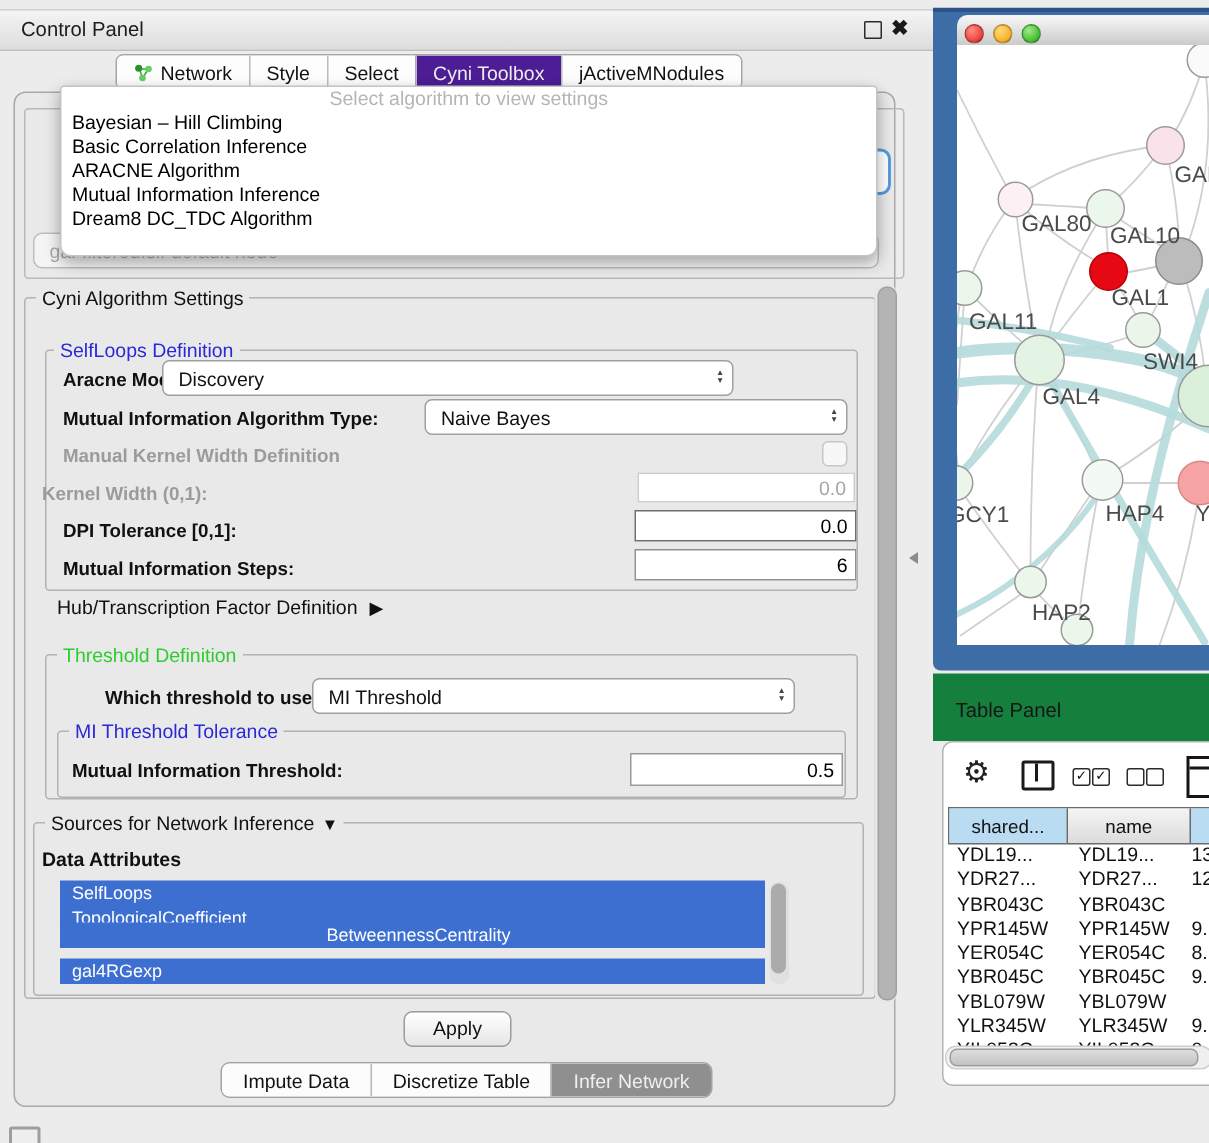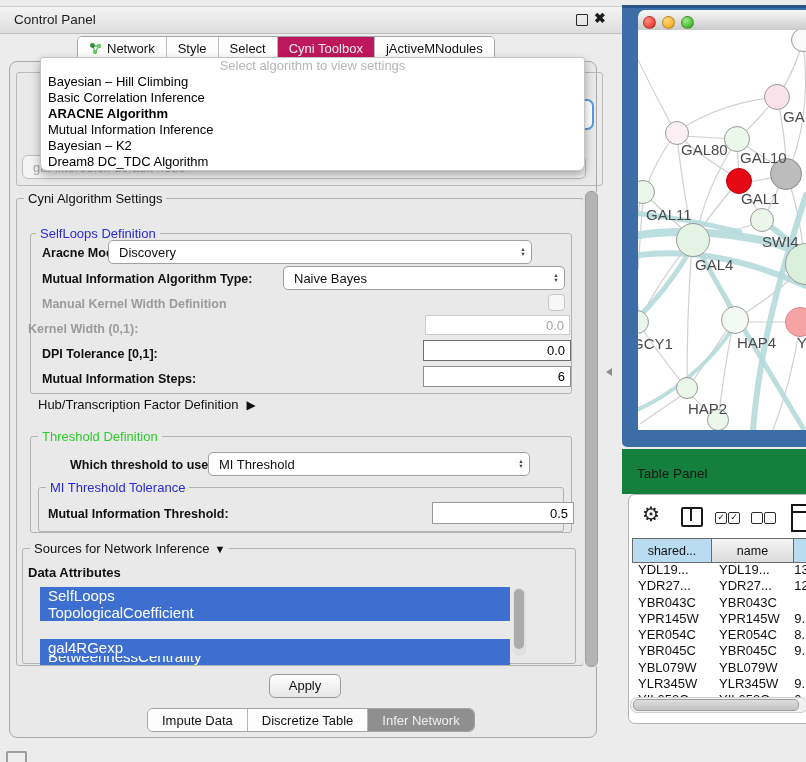--- a/index.html
+++ b/index.html
@@ -13,38 +13,38 @@
   #cp-title{position:absolute;left:14px;top:5px;font-size:13.5px;color:#1c1c1c}
   #win-restore{position:absolute;left:576px;top:7px;width:10px;height:10px;border:1.6px solid #2a2a2a;border-radius:1px}
   #win-close{position:absolute;left:594px;top:3px;font-size:14px;font-weight:bold;color:#1a1a1a}
 
   
   #cp-tabs{left:77px;top:36px;height:22px;display:flex;border:1px solid #a6a6a6;border-radius:5px;
     overflow:hidden;background:#fdfdfd;z-index:5}
   .tab{display:flex;align-items:center;padding:0 11px;font-size:13px;color:#111;background:#fdfdfd;
     border-left:1px solid #bcbcbc;white-space:nowrap}
   .tab:first-child{border-left:none}
-  .tab.selected{background:#be185d;color:#ededed}
+  .tab.selected{background:#4c1d95;color:#ededed}
   .tab-net-icon{margin-right:5px;display:inline-flex}
 
   
   #cp-card{left:9px;top:61px;width:586px;height:675px;border:1px solid #a9a9a9;border-radius:8px;background:#e9e9e9}
 
   
   #hidden-group{left:16px;top:72px;width:585px;height:112px;border:1px solid #b9b9b9;border-radius:3px;z-index:1}
   #hidden-combo-cap{left:552px;top:99px;width:38px;height:27px;background:#fff;border:2.5px solid #569ae0;border-radius:7px;z-index:2}
   #hidden-field{left:22px;top:155px;width:564px;height:24px;background:#f4f4f4;border:1px solid #bdbdbd;border-radius:6px;
     color:#a8a8a8;font-size:13px;line-height:24px;padding-left:10px;box-sizing:border-box;z-index:3}
 
   
   #algo-popup{left:40px;top:57px;width:543px;height:112px;background:#fff;border:1px solid #c4c4c4;
     border-radius:3px 3px 7px 7px;box-shadow:0 4px 10px rgba(0,0,0,.32);z-index:50}
   #algo-placeholder{height:16px;text-align:center;color:#b5b5b5;font-size:13px;line-height:16px}
   .algo-item{height:16px;line-height:16px;font-size:13px;padding-left:7px;color:#000;white-space:nowrap}
-  .algo-item.hl{font-weight:bold}
+  .algo-item.hl{font-weight:normal}
 
   
   .groupbox{border:1px solid #b2b2b2;border-radius:3px;z-index:20}
   .grouplabel{position:absolute;background:#e9e9e9;padding:0 4px;font-size:13px;z-index:21;white-space:nowrap}
   .lbl-blue{color:#2929d6}.lbl-green{color:#2ecc2e}
   .fldlabel{position:absolute;font-size:12.5px;font-weight:bold;z-index:21;white-space:nowrap}
   .fldlabel.dis{color:#9b9b9b}
   .combo{position:absolute;background:#fff;border:1px solid #a0a0a0;border-radius:5px;font-size:13px;z-index:21;
     display:flex;align-items:center;box-sizing:border-box}
   .combo .val{flex:1;padding-left:10px;white-space:nowrap}
@@ -54,21 +54,21 @@
     padding-right:5px}
   #cyni-scroll-track{left:583px;top:189px;width:15px;height:480px;background:#e7e7e7;border-radius:7px;z-index:22}
   #cyni-scroll-thumb{left:585px;top:191px;width:11px;height:474px;background:#b4b4b4;border:1px solid #9f9f9f;border-radius:6px;z-index:23}
   .checkbox{position:absolute;width:15px;height:15px;border:1px solid #c6c6c6;border-radius:4px;background:#f7f7f7;z-index:21}
   #hub-row{position:absolute;left:38px;top:397px;font-size:13px;color:#111;z-index:21}
   #hub-arrow{font-size:12px;margin-left:8px}
   #sources-arrow{font-size:11px;margin-left:5px}
 
   
   .attr-row{position:absolute;left:40px;width:470px;height:17.2px;line-height:17.2px;background:#3d6fd1;
-    color:#fff;font-size:15px;padding-left:8px;box-sizing:border-box;z-index:21;white-space:nowrap}
+    color:#fff;font-size:12px;padding-left:8px;box-sizing:border-box;z-index:21;white-space:nowrap}
   #attr-scroll-track{left:513px;top:588px;width:13px;height:68px;background:#e0e0e0;border-radius:6px;z-index:22}
   #attr-scroll-thumb{left:514px;top:589px;width:10px;height:60px;background:#ababab;border-radius:5px;z-index:23}
 
   
   #apply-btn{left:269px;top:674px;width:70px;height:22px;border:1px solid #9b9b9b;border-radius:6px;
     background:linear-gradient(#ffffff,#e6e6e6);font-size:13px;text-align:center;line-height:22px;z-index:21}
   #bottom-tabs{left:147px;top:708px;height:22px;display:flex;border:1px solid #a3a3a3;border-radius:6px;
     overflow:hidden;background:#fcfcfc;z-index:21}
   .btab{display:flex;align-items:center;padding:0 14px;font-size:13px;background:#fcfcfc;border-left:1px solid #b5b5b5;white-space:nowrap}
   .btab:first-child{border-left:none}
@@ -159,33 +159,32 @@
 <div id="hidden-combo-cap" class="abs"></div>
 <div id="hidden-field" class="abs">gal-filtered.sif default node</div>
 
 <div id="algo-popup" class="abs">
   <div id="algo-placeholder">Select algorithm to view settings</div>
   <div id="algo-list">
       <div class="algo-item">Bayesian – Hill Climbing</div>
       <div class="algo-item">Basic Correlation Inference</div>
       <div class="algo-item hl">ARACNE Algorithm</div>
       <div class="algo-item">Mutual Information Inference</div>
-      <div class="algo-item">Bayesian – K2</div>
       <div class="algo-item">Dream8 DC_TDC Algorithm</div>
     </div>
 </div>
 
 <div class="abs groupbox" style="left:16px;top:198px;width:566px;height:466px"></div>
 <span class="grouplabel" style="left:24px;top:191px">Cyni Algorithm Settings</span>
 
 <div class="abs groupbox" style="left:30px;top:233px;width:540px;height:159px"></div>
 <span class="grouplabel lbl-blue" style="left:36px;top:226px">SelfLoops Definition</span>
 
 <span class="fldlabel" style="left:42px;top:246px">Aracne Mode:</span>
-<div class="combo" style="left:108px;top:240px;width:424px;height:24px">
+<div class="combo" style="left:108px;top:240px;width:381px;height:24px">
   <span class="val">Discovery</span>
   <span class="stepper">
       <i>▲</i>
       <i>▼</i>
     </span>
 </div>
 
 <span class="fldlabel" style="left:42px;top:272px">Mutual Information Algorithm Type:</span>
 <div class="combo" style="left:283px;top:266px;width:282px;height:24px">
   <span class="val">Naive Bayes</span>
@@ -219,21 +218,21 @@
   <span class="val">MI Threshold</span>
   <span class="stepper">
       <i>▲</i>
       <i>▼</i>
     </span>
 </div>
 
 <div class="abs groupbox" style="left:38px;top:487px;width:524px;height:43px"></div>
 <span class="grouplabel lbl-blue" style="left:46px;top:480px">MI Threshold Tolerance</span>
 <span class="fldlabel" style="left:48px;top:507px">Mutual Information Threshold:</span>
-<input class="tfield" style="left: 432px; top: 502px; width: 142px; height: 22px; border: 1px solid rgb(154, 154, 154); color: rgb(0, 0, 0);" readonly="" value="0.5">
+<input class="tfield" style="left: 420px; top: 502px; width: 142px; height: 22px; border: 1px solid rgb(154, 154, 154); color: rgb(0, 0, 0);" readonly="" value="0.5">
 
 <div class="abs groupbox" style="left:22px;top:548px;width:552px;height:114px"></div>
 <span class="grouplabel" style="left:30px;top:541px">
   <span>Sources for Network Inference</span><span id="sources-arrow">▼</span>
 </span>
 <span class="fldlabel" style="left:28px;top:565px;font-size:13px">Data Attributes</span>
 <div id="attr-list"></div>
 <div id="attr-scroll-track" class="abs"></div>
 <div id="attr-scroll-thumb" class="abs"></div>
 
@@ -367,14 +366,14 @@
       <div class="td" style="width: 78px; padding-left: 6px;">YIL053C</div>
       <div class="td" style="width: 73px; padding-left: 6px;">YIL053C</div>
       <div class="td" style="width: 60px; padding-left: 5px;">0.</div>
     </div>
   </div>
 <div id="hscroll-track" class="abs"></div>
 <div id="hscroll-thumb" class="abs"></div>
 
 <div class="attr-row" style="top: 587px;">SelfLoops</div>
 <div class="attr-row" style="top: 604.2px;">TopologicalCoefficient</div>
-<div class="attr-row" style="top: 648px;">BetweennessCentrality</div>
+<div class="attr-row" style="top: 615px; text-align: center;">BetweennessCentrality</div>
 <div class="attr-row" style="top: 638.6px;">gal4RGexp</div>
 
 </body></html>

